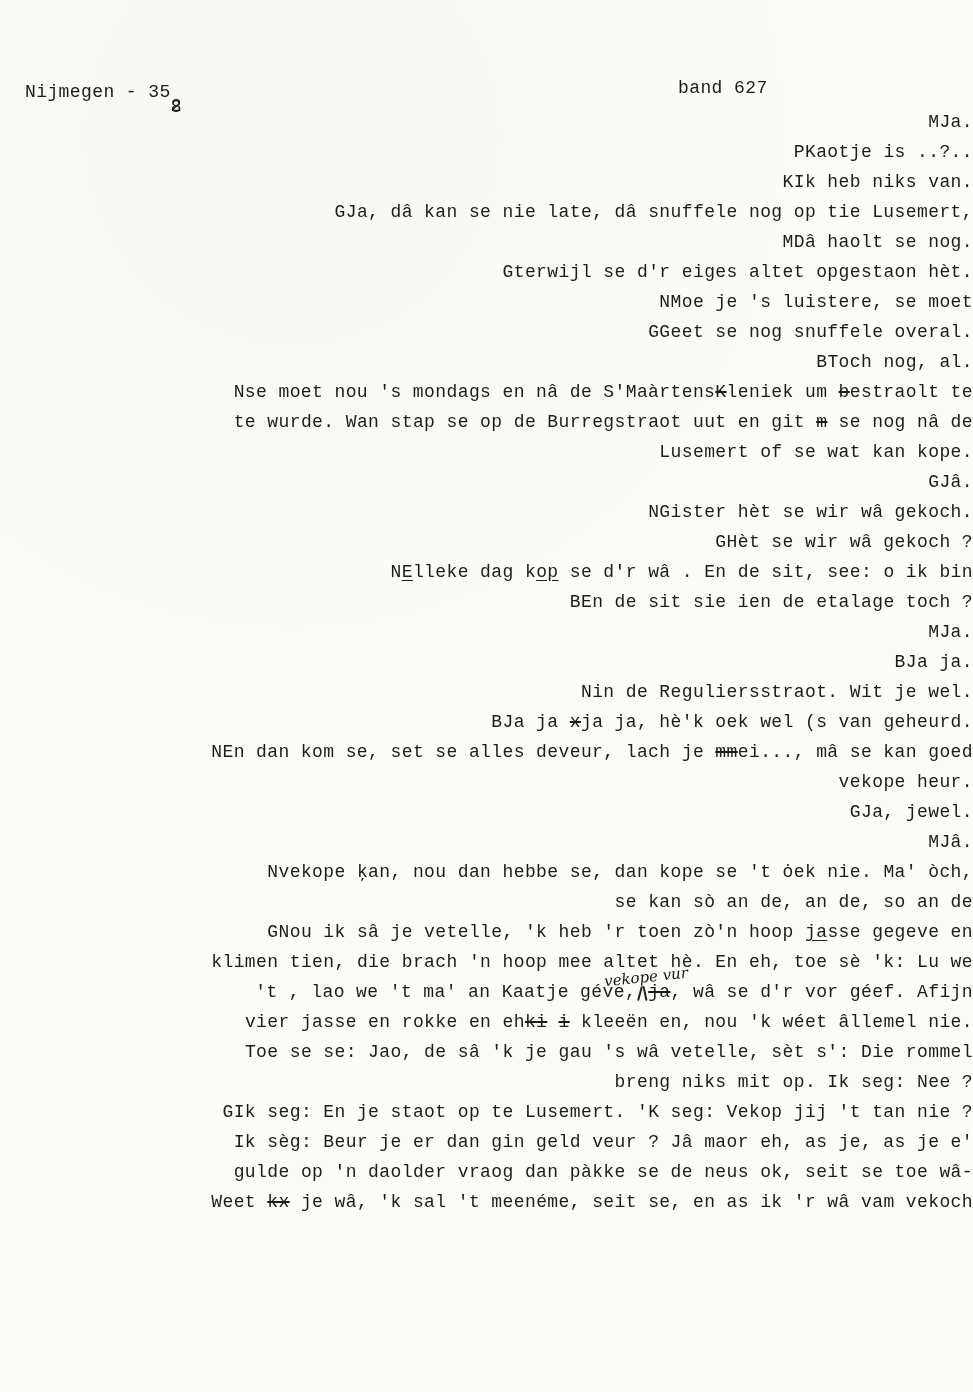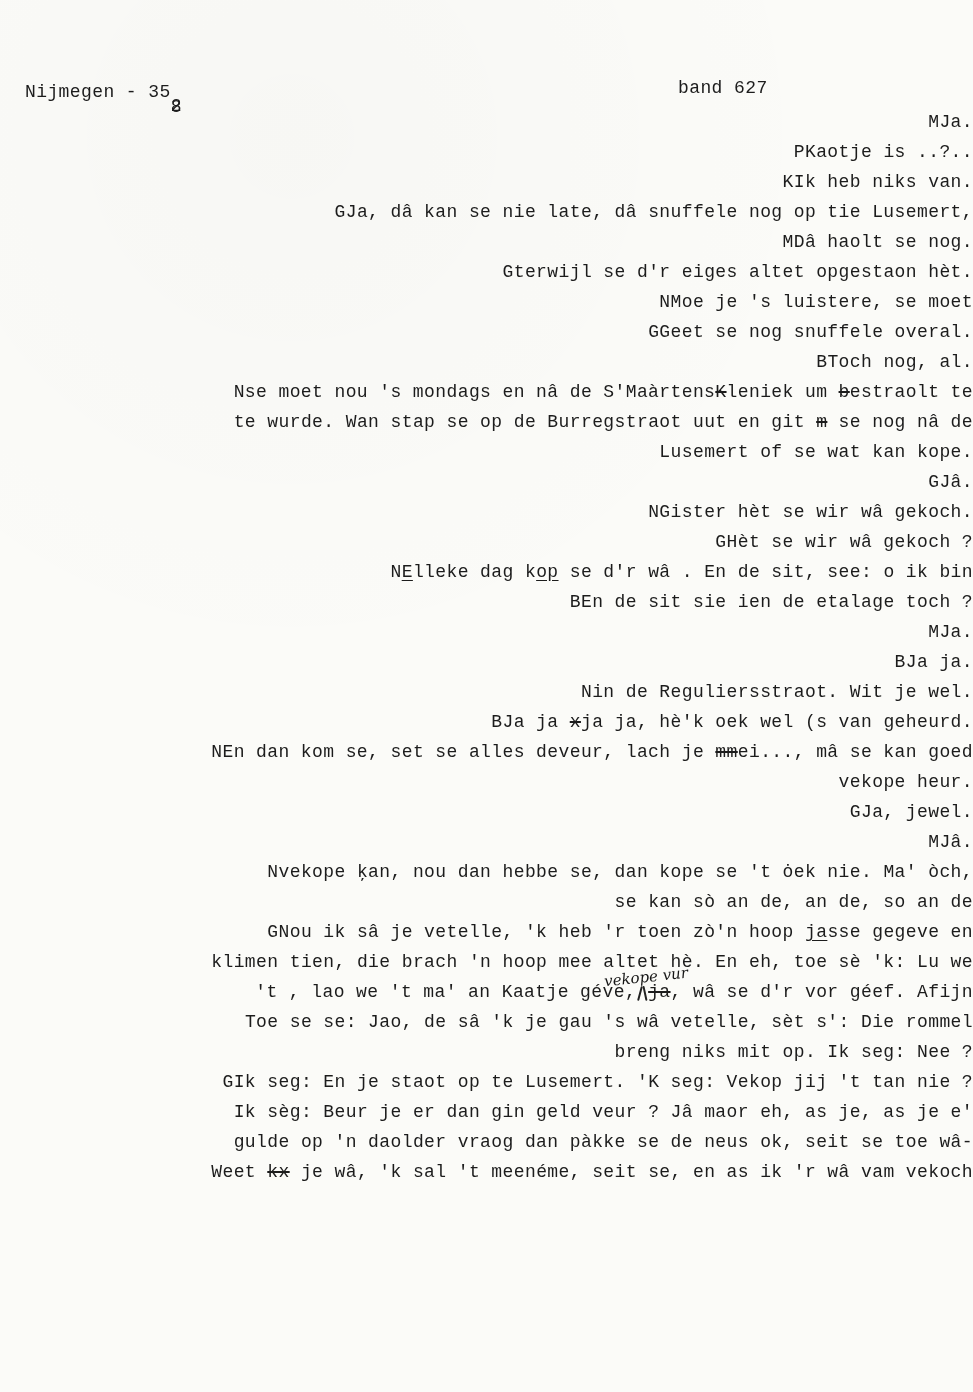--- a/index.html
+++ b/index.html
@@ -101,20 +101,21 @@
       <div class="line"><span class="speaker">B</span><span class="text"><span>Ja ja </span><span class="strike">x</span><span>ja ja, hè'k oek wel (s van geheurd.</span></span></div>
       <div class="line"><span class="speaker">N</span><span class="text"><span>En dan kom se, set se alles deveur, lach je </span><span class="strike">mm</span><span>ei..., mâ se kan goed</span></span></div>
       <div class="line"><span class="speaker"></span><span class="text"><span>vekope heur.</span></span></div>
       <div class="line"><span class="speaker">G</span><span class="text"><span>Ja, jewel.</span></span></div>
       <div class="line"><span class="speaker">M</span><span class="text"><span>Jâ.</span></span></div>
       <div class="line"><span class="speaker">N</span><span class="text"><span>vekope ķan, nou dan hebbe se, dan kope se 't ȯek nie. Ma' òch,</span></span></div>
       <div class="line"><span class="speaker"></span><span class="text"><span>se kan sò an de, an de, so an de</span></span></div>
       <div class="line"><span class="speaker">G</span><span class="text"><span>Nou ik sâ je vetelle, 'k heb 'r toen zò'n hoop </span><span class="underline">ja</span><span>sse gegeve en</span></span></div>
       <div class="line"><span class="speaker"></span><span class="text"><span>klimen tien, die brach 'n hoop mee altet hè. En eh, toe sè 'k: Lu we</span></span></div>
       <div class="line"><span class="speaker"></span><span class="text"><span>'t , lao we 't ma' an Kaatje géve,</span><span class="insert"><span class="caret"></span><span class="hand">vekope vur</span></span><span class="strike">ja</span><span>, wâ se d'r vor géef. Afijn</span></span></div>
+      <div class="line"><span class="speaker"></span><span class="text"><span>vier jasse en rokke en eh</span><span class="strike">ki</span><span> </span><span class="strike">i</span><span> kleeën en, nou 'k wéet âllemel nie.</span></span></div>
       <div class="line"><span class="speaker"></span><span class="text"><span>Toe se se: Jao, de sâ 'k je gau 's wâ vetelle, sèt s': Die rommel</span></span></div>
       <div class="line"><span class="speaker"></span><span class="text"><span>breng niks mit op. Ik seg: Nee ?</span></span></div>
       <div class="line"><span class="speaker">G</span><span class="text"><span>Ik seg: En je staot op te Lusemert. 'K seg: Vekop jij 't tan nie ?</span></span></div>
       <div class="line"><span class="speaker"></span><span class="text"><span>Ik sèg: Beur je er dan gin geld veur ? Jâ maor eh, as je, as je e'</span></span></div>
       <div class="line"><span class="speaker"></span><span class="text"><span>gulde op 'n daolder vraog dan pàkke se de neus ok, seit se toe wâ-</span></span></div>
       <div class="line"><span class="speaker"></span><span class="text"><span>Weet </span><span class="strike">kx</span><span> je wâ, 'k sal 't meenéme, seit se, en as ik 'r wâ vam vekoch</span></span></div>
     </div>
 
 </div>
 

